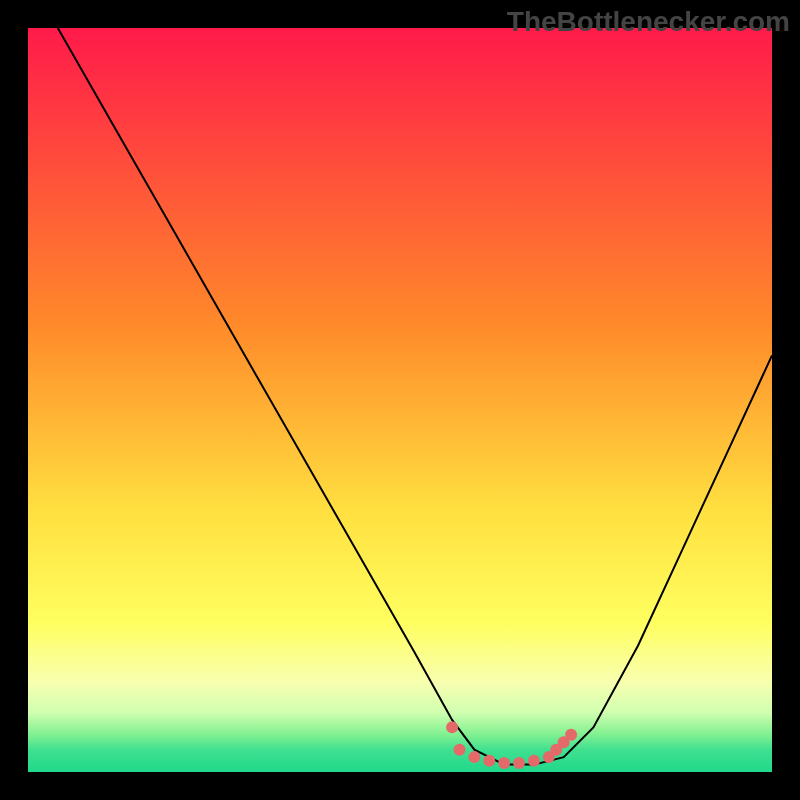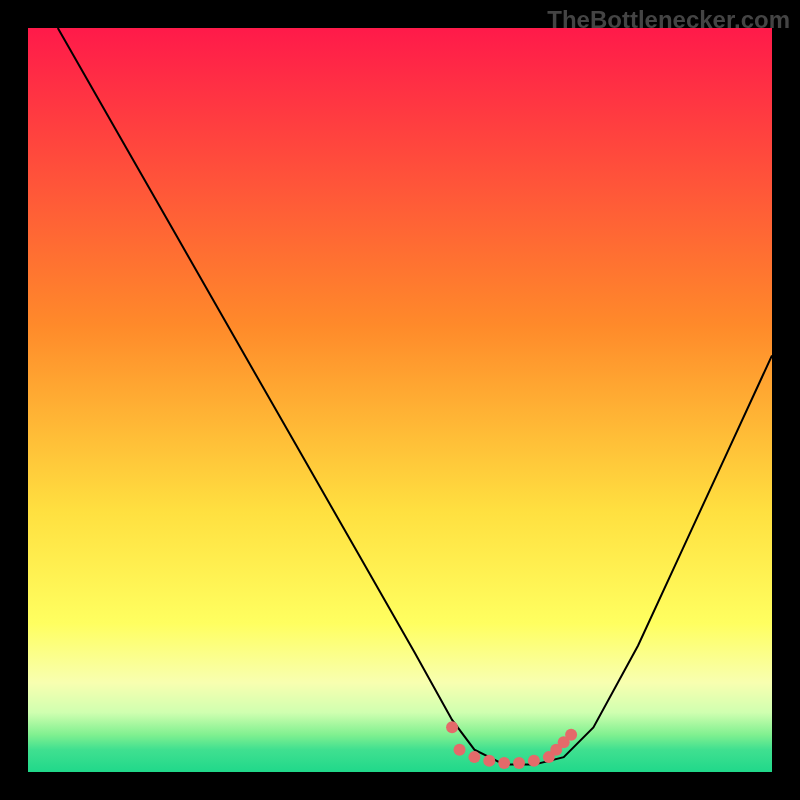--- a/index.html
+++ b/index.html
@@ -1,18 +1,18 @@
 <!DOCTYPE html>
 <html><head>
 <meta charset="utf-8">
 <style>
   * { margin: 0; padding: 0; box-sizing: border-box; }
   body { width: 800px; height: 800px; background: #000; position: relative; font-family: Arial, sans-serif; }
   .container { width: 800px; height: 800px; position: relative; }
-  .watermark { position: absolute; top: 6px; right: 10px; color: #444; font-size: 24px; font-weight: bold; z-index: 10; }
+  .watermark { position: absolute; top: 6px; right: 10px; color: #444; font-size: 28px; font-weight: bold; z-index: 10; }
   .plot-area { position: absolute; left: 28px; top: 28px; width: 744px; height: 744px; }
   .gradient-bg { position: absolute; left: 0; top: 0; width: 100%; height: 100%; }
   .curve-svg { position: absolute; left: 0; top: 0; width: 100%; height: 100%; }
 </style>
 </head>
 <body>
 
 <div class="container">
   <div class="watermark">TheBottlenecker.com</div>
   <div class="plot-area">

